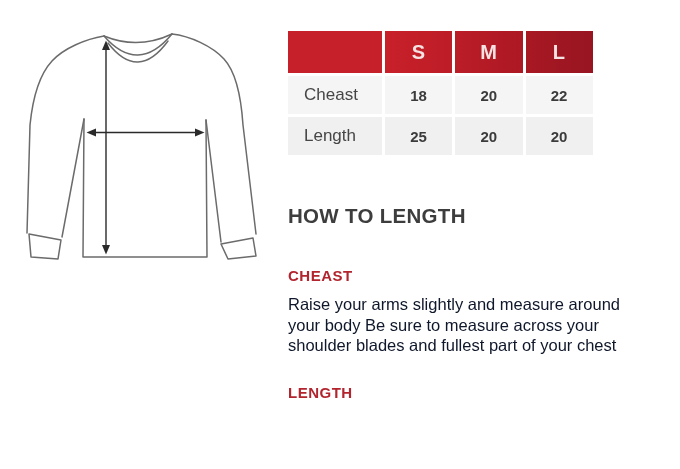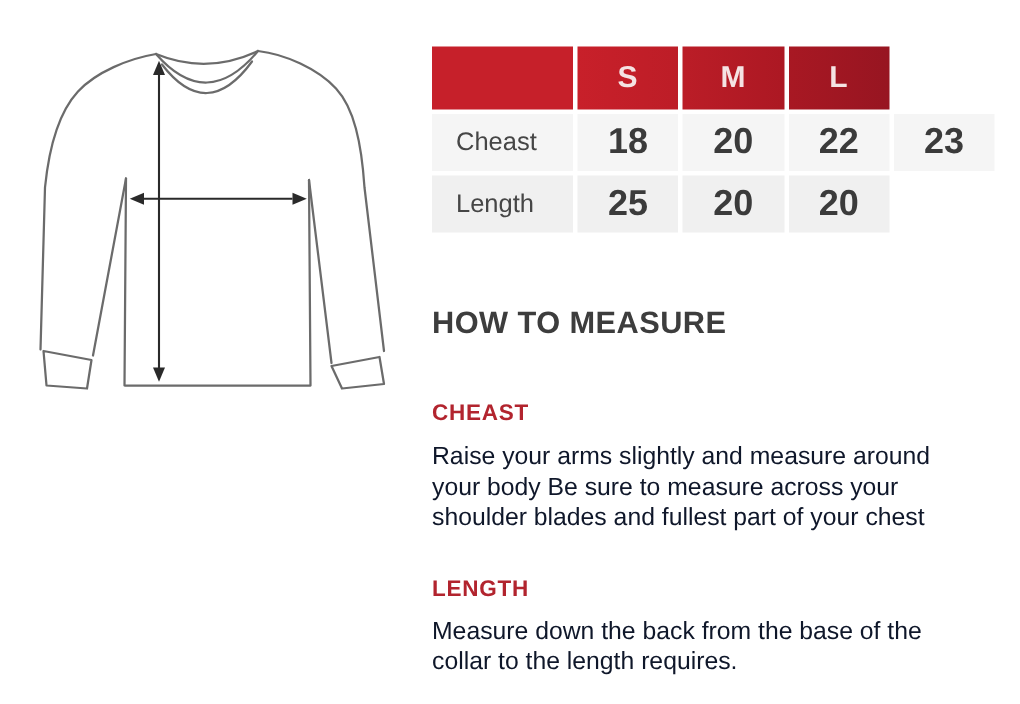--- a/index.html
+++ b/index.html
@@ -66,21 +66,21 @@
     display: grid;
     grid-template-columns: 94px repeat(4, 1fr);
     gap: 3px;
     height: 38px;
     margin-top: 3px;
   }
   .td {
     display: flex;
     align-items: center;
     justify-content: center;
-    font-size: 24px;
+    font-size: 15px;
     font-weight: bold;
     color: #3b3b3b;
   }
   .trow.r0 .td { background: #f5f5f5; }
   .trow.r1 .td { background: #f0f0f0; }
   .td.label {
     justify-content: flex-start;
     padding-left: 16px;
     font-weight: normal;
     font-size: 17px;
@@ -162,35 +162,32 @@
         <div class="th c0"></div>
         <div class="th c1">S</div>
         <div class="th c2">M</div>
         <div class="th c3">L</div>
       </div>
       <div class="trow r0">
         <div class="td label">Cheast</div>
         <div class="td">18</div>
         <div class="td">20</div>
         <div class="td">22</div>
-        <div class="td">23</div>
       </div>
       <div class="trow r1">
         <div class="td label">Length</div>
         <div class="td">25</div>
         <div class="td">20</div>
         <div class="td">20</div>
       </div>
     </div>
 
-    <h2 class="howto-title">HOW TO MEASURE</h2>
+    <h2 class="howto-title">HOW TO LENGTH</h2>
 
     <h3 class="measure-heading">CHEAST</h3>
     <p class="measure-body">Raise your arms slightly and measure around
 your body Be sure to measure across your
 shoulder blades and fullest part of your chest</p>
 
     <h3 class="measure-heading second">LENGTH</h3>
-    <p class="measure-body">Measure down the back from the base of the
-collar to the length requires.</p>
 
   </div>
 </div>
 
 </body></html>

